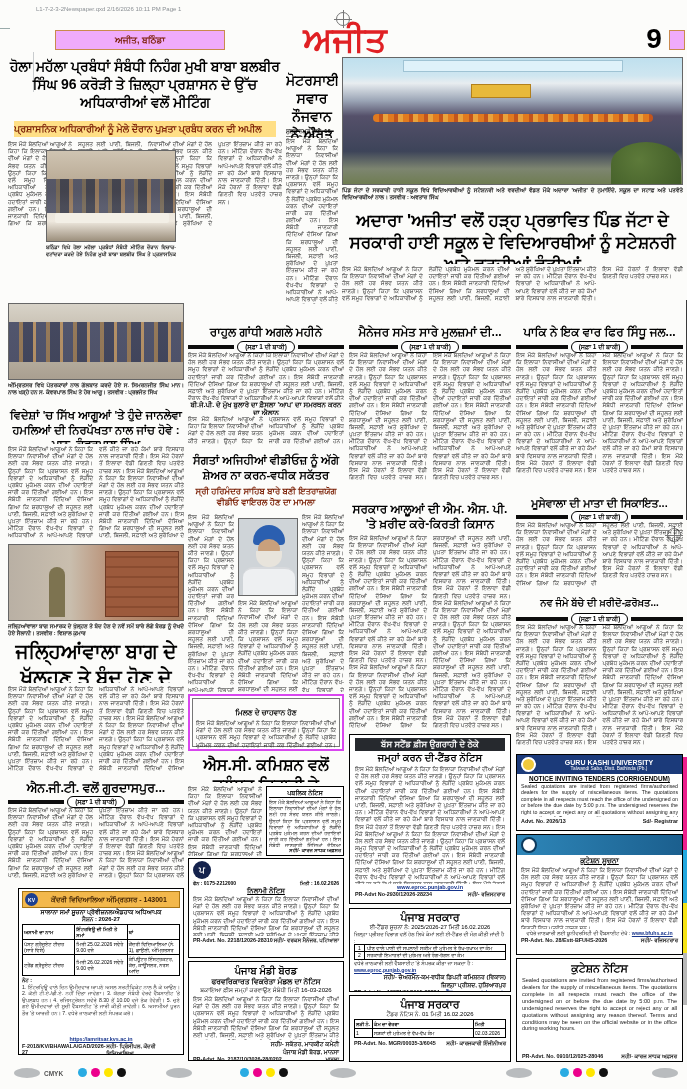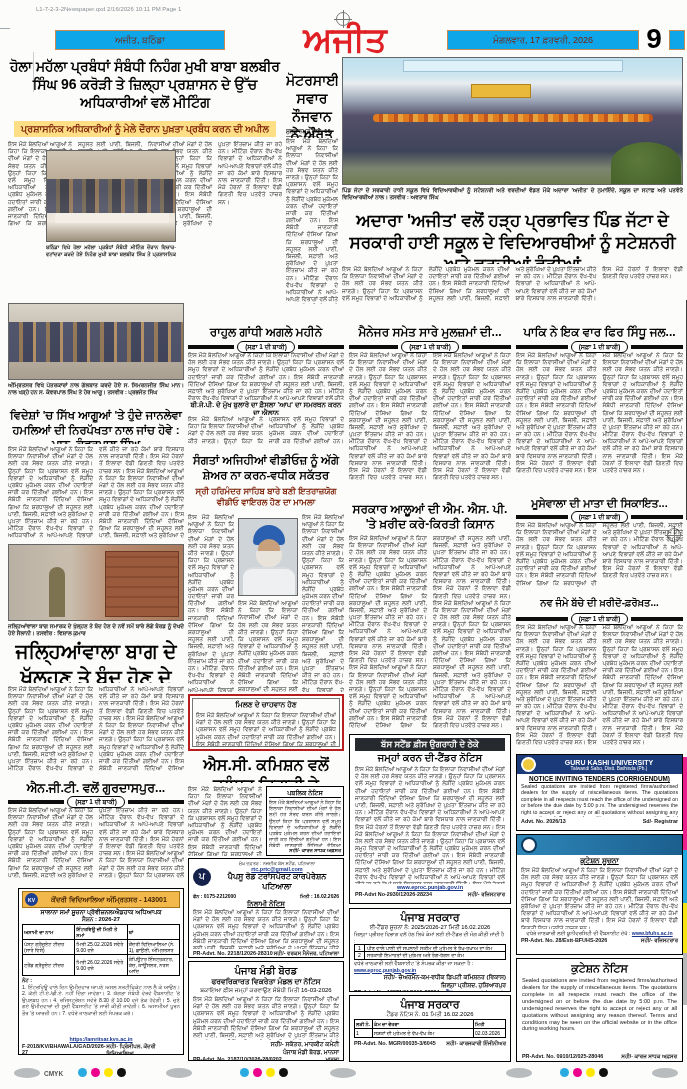--- a/index.html
+++ b/index.html
@@ -13,21 +13,21 @@
   .hl{font-weight:bold;color:#000;text-align:center;line-height:1.28;overflow:hidden}
   .cap{font-size:5.6px;font-weight:bold;color:#101010;line-height:1.3;overflow:hidden;text-align:justify}
   .pillrow{display:flex;align-items:center;gap:3px}
   .pillrow .bar{flex:1;height:4.5px;background:#0d0d0d}
   .pill{font-size:6.4px;font-weight:bold;border:1.3px solid #000;border-radius:9px;padding:0 7px;
         white-space:nowrap;line-height:1.5;background:#fff}
   .photo{border:1px solid #666;overflow:hidden}
   .adbox{border:1px solid #000;background:#fff;overflow:hidden}
   .adtitle{font-weight:bold;text-align:center;color:#000}
   .link{color:#16348c;text-decoration:underline;font-weight:bold}
-  .peach{background:#0ea5e9;border:1px solid #c98a4e;color:#7a1d04;font-weight:normal;
+  .peach{background:#f0abfc;border:1px solid #c98a4e;color:#7a1d04;font-weight:bold;
          display:flex;align-items:center;justify-content:center}
   .sign{text-align:right;font-size:6px;font-weight:bold;line-height:1.35;color:#111}
   .foot{display:flex;justify-content:space-between;font-size:5.4px;color:#111;font-weight:bold}
   .crosshair{width:14px;height:14px;border:1px solid #777;border-radius:50%;position:absolute}
   .crosshair:before{content:"";position:absolute;left:50%;top:-3px;bottom:-3px;width:1px;background:#777}
   .crosshair:after{content:"";position:absolute;top:50%;left:-3px;right:-3px;height:1px;background:#777}
   .dot{width:9px;height:9px;border-radius:50%;position:absolute}
   .ell{width:26px;height:10px;border-radius:50%;background:#b9bcbe;position:absolute}
   .tbl{border-collapse:collapse;width:100%;table-layout:fixed}
   .tbl td,.tbl th{border:1px solid #000;font-size:5px;line-height:1.2;padding:1px;text-align:left;font-weight:normal;overflow:hidden}
@@ -42,28 +42,25 @@
   <div class="crosshair" style="left:336px;top:12px"></div>
   <div class="crosshair" style="left:667px;top:528px"></div>
   <div class="abs" style="left:0;top:28px;width:10px;height:1px;background:#9aa">
   </div>
   <div class="abs" style="left:33px;top:52px;width:1px;height:40px;background:#c9ccce"></div>
 
   <div class="abs peach" style="left:55px;top:30px;width:170px;height:20px;font-size:9px">
       <span>ਅਜੀਤ, ਬਠਿੰਡਾ</span>
     </div>
   <div class="abs" style="left:270px;top:22px;width:150px;height:36px;text-align:center;font-size:34px;font-weight:bold;color:#e02024;line-height:1"><span>ਅਜੀਤ</span></div>
-  <div class="abs peach" style="left:447px;top:30px;width:192px;height:20px;font-size:9px">
-      <span>ਮੰਗਲਵਾਰ, 17 ਫ਼ਰਵਰੀ, 2026</span>
-    </div>
   <div class="abs" style="left:641px;top:24px;width:26px;height:30px;font-size:28px;font-weight:bold;color:#000;text-align:center;line-height:1.05"><span>9</span></div>
   <div class="abs peach" style="left:669px;top:30px;width:16px;height:20px"></div>
 
   <div class="abs hl" style="left:8px;top:58px;width:274px;height:60px;font-size:14px">ਹੋਲਾ ਮਹੱਲਾ ਪ੍ਰਬੰਧਾਂ ਸੰਬੰਧੀ ਨਿਹੰਗ ਮੁਖੀ ਬਾਬਾ ਬਲਬੀਰ ਸਿੰਘ 96 ਕਰੋੜੀ ਤੇ ਜ਼ਿਲ੍ਹਾ ਪ੍ਰਸ਼ਾਸਨ ਦੇ ਉੱਚ ਅਧਿਕਾਰੀਆਂ ਵਲੋਂ ਮੀਟਿੰਗ</div>
-  <div class="abs" style="left:14px;top:121px;width:262px;height:16px;background:#ffdf86;color:#7a1d04;font-size:9.5px;font-weight:bold;text-align:center;line-height:16px;overflow:hidden">ਪ੍ਰਸ਼ਾਸਨਿਕ ਅਧਿਕਾਰੀਆਂ ਨੂੰ ਮੇਲੇ ਦੌਰਾਨ ਪੁਖ਼ਤਾ ਪ੍ਰਬੰਧ ਕਰਨ ਦੀ ਅਪੀਲ</div>
+  <div class="abs" style="left:14px;top:121px;width:262px;height:16px;background:#ffdf86;color:#7a1d04;font-size:9.5px;font-weight:bold;text-align:left;line-height:16px;overflow:hidden">ਪ੍ਰਸ਼ਾਸਨਿਕ ਅਧਿਕਾਰੀਆਂ ਨੂੰ ਮੇਲੇ ਦੌਰਾਨ ਪੁਖ਼ਤਾ ਪ੍ਰਬੰਧ ਕਰਨ ਦੀ ਅਪੀਲ</div>
   <div class="abs bt cols4" style="left:8px;top:141px;width:274px;height:163px">ਇਸ ਮੌਕੇ ਬੋਲਦਿਆਂ ਆਗੂਆਂ ਨੇ ਕਿਹਾ ਕਿ ਇਲਾਕਾ ਨਿਵਾਸੀਆਂ ਦੀਆਂ ਮੰਗਾਂ ਦੇ ਹੱਲ ਲਈ ਹਰ ਸੰਭਵ ਯਤਨ ਕੀਤੇ ਜਾਣਗੇ। ਉਨ੍ਹਾਂ ਕਿਹਾ ਕਿ ਪ੍ਰਸ਼ਾਸਨ ਵਲੋਂ ਸਮੂਹ ਵਿਭਾਗਾਂ ਦੇ ਅਧਿਕਾਰੀਆਂ ਨੂੰ ਲੋੜੀਂਦੇ ਪ੍ਰਬੰਧ ਮੁਕੰਮਲ ਕਰਨ ਦੀਆਂ ਹਦਾਇਤਾਂ ਜਾਰੀ ਕਰ ਦਿੱਤੀਆਂ ਗਈਆਂ ਹਨ। ਇਸ ਸੰਬੰਧੀ ਜਾਣਕਾਰੀ ਦਿੰਦਿਆਂ ਦੱਸਿਆ ਗਿਆ ਕਿ ਸ਼ਰਧਾਲੂਆਂ ਦੀ ਸਹੂਲਤ ਲਈ ਪਾਣੀ, ਬਿਜਲੀ, ਸਫ਼ਾਈ ਅਤੇ ਸੁਰੱਖਿਆ ਦੇ ਪੁਖ਼ਤਾ ਇੰਤਜ਼ਾਮ ਕੀਤੇ ਜਾ ਰਹੇ ਹਨ। ਮੀਟਿੰਗ ਦੌਰਾਨ ਵੱਖ-ਵੱਖ ਵਿਭਾਗਾਂ ਦੇ ਅਧਿਕਾਰੀਆਂ ਨੇ ਆਪੋ-ਆਪਣੇ ਵਿਭਾਗਾਂ ਵਲੋਂ ਕੀਤੇ ਜਾ ਰਹੇ ਕੰਮਾਂ ਬਾਰੇ ਵਿਸਥਾਰ ਨਾਲ ਜਾਣਕਾਰੀ ਦਿੱਤੀ। ਇਸ ਮੌਕੇ ਹੋਰਨਾਂ ਤੋਂ ਇਲਾਵਾ ਵੱਡੀ ਗਿਣਤੀ ਵਿਚ ਪਤਵੰਤੇ ਹਾਜ਼ਰ ਸਨ। ਇਸ ਮੌਕੇ ਬੋਲਦਿਆਂ ਆਗੂਆਂ ਨੇ ਕਿਹਾ ਕਿ ਇਲਾਕਾ ਨਿਵਾਸੀਆਂ ਦੀਆਂ ਮੰਗਾਂ ਦੇ ਹੱਲ ਲਈ ਹਰ ਸੰਭਵ ਯਤਨ ਕੀਤੇ ਜਾਣਗੇ। ਉਨ੍ਹਾਂ ਕਿਹਾ ਕਿ ਪ੍ਰਸ਼ਾਸਨ ਵਲੋਂ ਸਮੂਹ ਵਿਭਾਗਾਂ ਦੇ ਅਧਿਕਾਰੀਆਂ ਨੂੰ ਲੋੜੀਂਦੇ ਪ੍ਰਬੰਧ ਮੁਕੰਮਲ ਕਰਨ ਦੀਆਂ ਹਦਾਇਤਾਂ ਜਾਰੀ ਕਰ ਦਿੱਤੀਆਂ ਗਈਆਂ ਹਨ। ਇਸ ਸੰਬੰਧੀ ਜਾਣਕਾਰੀ ਦਿੰਦਿਆਂ ਦੱਸਿਆ ਗਿਆ ਕਿ ਸ਼ਰਧਾਲੂਆਂ ਦੀ ਸਹੂਲਤ ਲਈ ਪਾਣੀ, ਬਿਜਲੀ, ਸਫ਼ਾਈ ਅਤੇ ਸੁਰੱਖਿਆ ਦੇ ਪੁਖ਼ਤਾ ਇੰਤਜ਼ਾਮ ਕੀਤੇ ਜਾ ਰਹੇ ਹਨ। ਮੀਟਿੰਗ ਦੌਰਾਨ ਵੱਖ-ਵੱਖ ਵਿਭਾਗਾਂ ਦੇ ਅਧਿਕਾਰੀਆਂ ਨੇ ਆਪੋ-ਆਪਣੇ ਵਿਭਾਗਾਂ ਵਲੋਂ ਕੀਤੇ ਜਾ ਰਹੇ ਕੰਮਾਂ ਬਾਰੇ ਵਿਸਥਾਰ ਨਾਲ ਜਾਣਕਾਰੀ ਦਿੱਤੀ। ਇਸ ਮੌਕੇ ਹੋਰਨਾਂ ਤੋਂ ਇਲਾਵਾ ਵੱਡੀ ਗਿਣਤੀ ਵਿਚ ਪਤਵੰਤੇ ਹਾਜ਼ਰ ਸਨ।</div>
   <div class="abs photo" style="left:46px;top:150px;width:130px;height:92px;background:
        linear-gradient(180deg,#cfc4b2 0%,#b3a38d 45%,#e8e2d6 62%,#efe9df 78%,#9c8f7c 100%)">
     <div class="abs" style="left:0;top:28px;width:130px;height:34px;opacity:.85;background:
          repeating-linear-gradient(90deg,#44485e 0 9px,#6a5d4c 9px 13px,#2f3242 13px 22px,#8d6f52 22px 26px)"></div>
     <div class="abs" style="left:8px;top:62px;width:114px;height:10px;background:#f3efe6;border-radius:2px"></div>
   </div>
   <div class="abs cap" style="left:46px;top:244px;width:130px;height:14px;font-size:5.2px">ਬਠਿੰਡਾ ਵਿਖੇ ਹੋਲਾ ਮਹੱਲਾ ਪ੍ਰਬੰਧਾਂ ਸੰਬੰਧੀ ਮੀਟਿੰਗ ਦੌਰਾਨ ਵਿਚਾਰ-ਵਟਾਂਦਰਾ ਕਰਦੇ ਹੋਏ ਨਿਹੰਗ ਮੁਖੀ ਬਾਬਾ ਬਲਬੀਰ ਸਿੰਘ ਤੇ ਪ੍ਰਸ਼ਾਸਨਿਕ ਅਧਿਕਾਰੀ।</div>
 
   <div class="abs hl" style="left:286px;top:72px;width:52px;height:66px;font-size:14px">ਮੋਟਰਸਾਈਕਲ ਸਵਾਰ ਨੌਜਵਾਨ ਨੇ ਔਰਤ 'ਤੇ ਤੇਜ਼ਾਬ ਸੁੱਟਿਆ</div>
@@ -162,42 +159,37 @@
   <div class="abs bt cols2" style="left:8px;top:686px;width:176px;height:92px">ਇਸ ਮੌਕੇ ਬੋਲਦਿਆਂ ਆਗੂਆਂ ਨੇ ਕਿਹਾ ਕਿ ਇਲਾਕਾ ਨਿਵਾਸੀਆਂ ਦੀਆਂ ਮੰਗਾਂ ਦੇ ਹੱਲ ਲਈ ਹਰ ਸੰਭਵ ਯਤਨ ਕੀਤੇ ਜਾਣਗੇ। ਉਨ੍ਹਾਂ ਕਿਹਾ ਕਿ ਪ੍ਰਸ਼ਾਸਨ ਵਲੋਂ ਸਮੂਹ ਵਿਭਾਗਾਂ ਦੇ ਅਧਿਕਾਰੀਆਂ ਨੂੰ ਲੋੜੀਂਦੇ ਪ੍ਰਬੰਧ ਮੁਕੰਮਲ ਕਰਨ ਦੀਆਂ ਹਦਾਇਤਾਂ ਜਾਰੀ ਕਰ ਦਿੱਤੀਆਂ ਗਈਆਂ ਹਨ। ਇਸ ਸੰਬੰਧੀ ਜਾਣਕਾਰੀ ਦਿੰਦਿਆਂ ਦੱਸਿਆ ਗਿਆ ਕਿ ਸ਼ਰਧਾਲੂਆਂ ਦੀ ਸਹੂਲਤ ਲਈ ਪਾਣੀ, ਬਿਜਲੀ, ਸਫ਼ਾਈ ਅਤੇ ਸੁਰੱਖਿਆ ਦੇ ਪੁਖ਼ਤਾ ਇੰਤਜ਼ਾਮ ਕੀਤੇ ਜਾ ਰਹੇ ਹਨ। ਮੀਟਿੰਗ ਦੌਰਾਨ ਵੱਖ-ਵੱਖ ਵਿਭਾਗਾਂ ਦੇ ਅਧਿਕਾਰੀਆਂ ਨੇ ਆਪੋ-ਆਪਣੇ ਵਿਭਾਗਾਂ ਵਲੋਂ ਕੀਤੇ ਜਾ ਰਹੇ ਕੰਮਾਂ ਬਾਰੇ ਵਿਸਥਾਰ ਨਾਲ ਜਾਣਕਾਰੀ ਦਿੱਤੀ। ਇਸ ਮੌਕੇ ਹੋਰਨਾਂ ਤੋਂ ਇਲਾਵਾ ਵੱਡੀ ਗਿਣਤੀ ਵਿਚ ਪਤਵੰਤੇ ਹਾਜ਼ਰ ਸਨ। ਇਸ ਮੌਕੇ ਬੋਲਦਿਆਂ ਆਗੂਆਂ ਨੇ ਕਿਹਾ ਕਿ ਇਲਾਕਾ ਨਿਵਾਸੀਆਂ ਦੀਆਂ ਮੰਗਾਂ ਦੇ ਹੱਲ ਲਈ ਹਰ ਸੰਭਵ ਯਤਨ ਕੀਤੇ ਜਾਣਗੇ। ਉਨ੍ਹਾਂ ਕਿਹਾ ਕਿ ਪ੍ਰਸ਼ਾਸਨ ਵਲੋਂ ਸਮੂਹ ਵਿਭਾਗਾਂ ਦੇ ਅਧਿਕਾਰੀਆਂ ਨੂੰ ਲੋੜੀਂਦੇ ਪ੍ਰਬੰਧ ਮੁਕੰਮਲ ਕਰਨ ਦੀਆਂ ਹਦਾਇਤਾਂ ਜਾਰੀ ਕਰ ਦਿੱਤੀਆਂ ਗਈਆਂ ਹਨ। ਇਸ ਸੰਬੰਧੀ ਜਾਣਕਾਰੀ ਦਿੰਦਿਆਂ ਦੱਸਿਆ ਗਿਆ ਕਿ ਸ਼ਰਧਾਲੂਆਂ ਦੀ ਸਹੂਲਤ ਲਈ ਪਾਣੀ, ਬਿਜਲੀ, ਸਫ਼ਾਈ ਅਤੇ ਸੁਰੱਖਿਆ ਦੇ ਪੁਖ਼ਤਾ ਇੰਤਜ਼ਾਮ ਕੀਤੇ ਜਾ ਰਹੇ ਹਨ। ਮੀਟਿੰਗ ਦੌਰਾਨ ਵੱਖ-ਵੱਖ ਵਿਭਾਗਾਂ ਦੇ ਅਧਿਕਾਰੀਆਂ ਨੇ ਆਪੋ-ਆਪਣੇ ਵਿਭਾਗਾਂ ਵਲੋਂ ਕੀਤੇ ਜਾ ਰਹੇ ਕੰਮਾਂ ਬਾਰੇ ਵਿਸਥਾਰ ਨਾਲ ਜਾਣਕਾਰੀ ਦਿੱਤੀ। ਇਸ ਮੌਕੇ ਹੋਰਨਾਂ ਤੋਂ ਇਲਾਵਾ ਵੱਡੀ ਗਿਣਤੀ ਵਿਚ ਪਤਵੰਤੇ ਹਾਜ਼ਰ ਸਨ।</div>
 
   <div class="abs hl" style="left:8px;top:780px;width:176px;height:15px;font-size:12.5px">ਐਨ.ਜੀ.ਟੀ. ਵਲੋਂ ਗੁਰਦਾਸਪੁਰ...</div>
   <div class="abs pillrow" style="left:8px;top:796px;width:176px">
     <span class="bar"></span>
       <span class="pill">(ਸਫ਼ਾ 1 ਦੀ ਬਾਕੀ)</span>
       <span class="bar"></span>
   </div>
   <div class="abs bt cols2" style="left:8px;top:807px;width:176px;height:78px">ਇਸ ਮੌਕੇ ਬੋਲਦਿਆਂ ਆਗੂਆਂ ਨੇ ਕਿਹਾ ਕਿ ਇਲਾਕਾ ਨਿਵਾਸੀਆਂ ਦੀਆਂ ਮੰਗਾਂ ਦੇ ਹੱਲ ਲਈ ਹਰ ਸੰਭਵ ਯਤਨ ਕੀਤੇ ਜਾਣਗੇ। ਉਨ੍ਹਾਂ ਕਿਹਾ ਕਿ ਪ੍ਰਸ਼ਾਸਨ ਵਲੋਂ ਸਮੂਹ ਵਿਭਾਗਾਂ ਦੇ ਅਧਿਕਾਰੀਆਂ ਨੂੰ ਲੋੜੀਂਦੇ ਪ੍ਰਬੰਧ ਮੁਕੰਮਲ ਕਰਨ ਦੀਆਂ ਹਦਾਇਤਾਂ ਜਾਰੀ ਕਰ ਦਿੱਤੀਆਂ ਗਈਆਂ ਹਨ। ਇਸ ਸੰਬੰਧੀ ਜਾਣਕਾਰੀ ਦਿੰਦਿਆਂ ਦੱਸਿਆ ਗਿਆ ਕਿ ਸ਼ਰਧਾਲੂਆਂ ਦੀ ਸਹੂਲਤ ਲਈ ਪਾਣੀ, ਬਿਜਲੀ, ਸਫ਼ਾਈ ਅਤੇ ਸੁਰੱਖਿਆ ਦੇ ਪੁਖ਼ਤਾ ਇੰਤਜ਼ਾਮ ਕੀਤੇ ਜਾ ਰਹੇ ਹਨ। ਮੀਟਿੰਗ ਦੌਰਾਨ ਵੱਖ-ਵੱਖ ਵਿਭਾਗਾਂ ਦੇ ਅਧਿਕਾਰੀਆਂ ਨੇ ਆਪੋ-ਆਪਣੇ ਵਿਭਾਗਾਂ ਵਲੋਂ ਕੀਤੇ ਜਾ ਰਹੇ ਕੰਮਾਂ ਬਾਰੇ ਵਿਸਥਾਰ ਨਾਲ ਜਾਣਕਾਰੀ ਦਿੱਤੀ। ਇਸ ਮੌਕੇ ਹੋਰਨਾਂ ਤੋਂ ਇਲਾਵਾ ਵੱਡੀ ਗਿਣਤੀ ਵਿਚ ਪਤਵੰਤੇ ਹਾਜ਼ਰ ਸਨ। ਇਸ ਮੌਕੇ ਬੋਲਦਿਆਂ ਆਗੂਆਂ ਨੇ ਕਿਹਾ ਕਿ ਇਲਾਕਾ ਨਿਵਾਸੀਆਂ ਦੀਆਂ ਮੰਗਾਂ ਦੇ ਹੱਲ ਲਈ ਹਰ ਸੰਭਵ ਯਤਨ ਕੀਤੇ ਜਾਣਗੇ। ਉਨ੍ਹਾਂ ਕਿਹਾ ਕਿ ਪ੍ਰਸ਼ਾਸਨ ਵਲੋਂ ਸਮੂਹ ਵਿਭਾਗਾਂ ਦੇ ਅਧਿਕਾਰੀਆਂ ਨੂੰ ਲੋੜੀਂਦੇ ਪ੍ਰਬੰਧ ਮੁਕੰਮਲ ਕਰਨ ਦੀਆਂ ਹਦਾਇਤਾਂ ਜਾਰੀ ਕਰ ਦਿੱਤੀਆਂ ਗਈਆਂ ਹਨ। ਇਸ ਸੰਬੰਧੀ ਜਾਣਕਾਰੀ ਦਿੰਦਿਆਂ ਦੱਸਿਆ ਗਿਆ ਕਿ ਸ਼ਰਧਾਲੂਆਂ ਦੀ ਸਹੂਲਤ ਲਈ ਪਾਣੀ, ਬਿਜਲੀ, ਸਫ਼ਾਈ ਅਤੇ ਸੁਰੱਖਿਆ ਦੇ ਪੁਖ਼ਤਾ ਇੰਤਜ਼ਾਮ ਕੀਤੇ ਜਾ ਰਹੇ ਹਨ। ਮੀਟਿੰਗ ਦੌਰਾਨ ਵੱਖ-ਵੱਖ ਵਿਭਾਗਾਂ ਦੇ ਅਧਿਕਾਰੀਆਂ ਨੇ ਆਪੋ-ਆਪਣੇ ਵਿਭਾਗਾਂ ਵਲੋਂ ਕੀਤੇ ਜਾ ਰਹੇ ਕੰਮਾਂ ਬਾਰੇ ਵਿਸਥਾਰ ਨਾਲ ਜਾਣਕਾਰੀ ਦਿੱਤੀ। ਇਸ ਮੌਕੇ ਹੋਰਨਾਂ ਤੋਂ ਇਲਾਵਾ ਵੱਡੀ ਗਿਣਤੀ ਵਿਚ ਪਤਵੰਤੇ ਹਾਜ਼ਰ ਸਨ।</div>
 
-  <div class="abs" style="left:188px;top:694px;width:156px;height:57px;border:2px solid #b91c1c;box-shadow:inset 0 0 0 2px #fff,inset 0 0 0 3px #777;padding:4px 6px;overflow:hidden">
+  <div class="abs" style="left:188px;top:694px;width:156px;height:57px;border:2px solid #d946ef;box-shadow:inset 0 0 0 2px #fff,inset 0 0 0 3px #777;padding:12px 6px;overflow:hidden">
     <div style="font-size:7.5px;font-weight:bold;text-align:center">ਮਿਲਣ ਦੇ ਚਾਹਵਾਨ ਹੋਣ</div>
     <div class="bt" style="height:36px;margin-top:2px">ਇਸ ਮੌਕੇ ਬੋਲਦਿਆਂ ਆਗੂਆਂ ਨੇ ਕਿਹਾ ਕਿ ਇਲਾਕਾ ਨਿਵਾਸੀਆਂ ਦੀਆਂ ਮੰਗਾਂ ਦੇ ਹੱਲ ਲਈ ਹਰ ਸੰਭਵ ਯਤਨ ਕੀਤੇ ਜਾਣਗੇ। ਉਨ੍ਹਾਂ ਕਿਹਾ ਕਿ ਪ੍ਰਸ਼ਾਸਨ ਵਲੋਂ ਸਮੂਹ ਵਿਭਾਗਾਂ ਦੇ ਅਧਿਕਾਰੀਆਂ ਨੂੰ ਲੋੜੀਂਦੇ ਪ੍ਰਬੰਧ ਮੁਕੰਮਲ ਕਰਨ ਦੀਆਂ ਹਦਾਇਤਾਂ ਜਾਰੀ ਕਰ ਦਿੱਤੀਆਂ ਗਈਆਂ ਹਨ। ਇਸ ਸੰਬੰਧੀ ਜਾਣਕਾਰੀ ਦਿੰਦਿਆਂ ਦੱਸਿਆ ਗਿਆ ਕਿ ਸ਼ਰਧਾਲੂਆਂ ਦੀ ਸਹੂਲਤ ਲਈ ਪਾਣੀ, ਬਿਜਲੀ, ਸਫ਼ਾਈ ਅਤੇ ਸੁਰੱਖਿਆ ਦੇ ਪੁਖ਼ਤਾ ਇੰਤਜ਼ਾਮ ਕੀਤੇ ਜਾ ਰਹੇ ਹਨ। ਮੀਟਿੰਗ ਦੌਰਾਨ ਵੱਖ-ਵੱਖ ਵਿਭਾਗਾਂ ਦੇ ਅਧਿਕਾਰੀਆਂ ਨੇ ਆਪੋ-ਆਪਣੇ ਵਿਭਾਗਾਂ ਵਲੋਂ ਕੀਤੇ ਜਾ ਰਹੇ ਕੰਮਾਂ ਬਾਰੇ ਵਿਸਥਾਰ ਨਾਲ ਜਾਣਕਾਰੀ ਦਿੱਤੀ। ਇਸ ਮੌਕੇ ਹੋਰਨਾਂ ਤੋਂ ਇਲਾਵਾ ਵੱਡੀ ਗਿਣਤੀ ਵਿਚ ਪਤਵੰਤੇ ਹਾਜ਼ਰ ਸਨ।</div>
   </div>
 
   <div class="abs hl" style="left:188px;top:755px;width:156px;height:28px;font-size:16px">ਐਸ.ਸੀ. ਕਮਿਸ਼ਨ ਵਲੋਂ ਜਲੰਧਰ ਦਿਹਾਤੀ ਦੇ ਐਸ.ਐਸ.ਪੀ. ਤੋਂ ਰਿਪੋਰਟ ਤਲਬ</div>
   <div class="abs bt" style="left:188px;top:786px;width:74px;height:70px">ਇਸ ਮੌਕੇ ਬੋਲਦਿਆਂ ਆਗੂਆਂ ਨੇ ਕਿਹਾ ਕਿ ਇਲਾਕਾ ਨਿਵਾਸੀਆਂ ਦੀਆਂ ਮੰਗਾਂ ਦੇ ਹੱਲ ਲਈ ਹਰ ਸੰਭਵ ਯਤਨ ਕੀਤੇ ਜਾਣਗੇ। ਉਨ੍ਹਾਂ ਕਿਹਾ ਕਿ ਪ੍ਰਸ਼ਾਸਨ ਵਲੋਂ ਸਮੂਹ ਵਿਭਾਗਾਂ ਦੇ ਅਧਿਕਾਰੀਆਂ ਨੂੰ ਲੋੜੀਂਦੇ ਪ੍ਰਬੰਧ ਮੁਕੰਮਲ ਕਰਨ ਦੀਆਂ ਹਦਾਇਤਾਂ ਜਾਰੀ ਕਰ ਦਿੱਤੀਆਂ ਗਈਆਂ ਹਨ। ਇਸ ਸੰਬੰਧੀ ਜਾਣਕਾਰੀ ਦਿੰਦਿਆਂ ਦੱਸਿਆ ਗਿਆ ਕਿ ਸ਼ਰਧਾਲੂਆਂ ਦੀ ਸਹੂਲਤ ਲਈ ਪਾਣੀ, ਬਿਜਲੀ, ਸਫ਼ਾਈ ਅਤੇ ਸੁਰੱਖਿਆ ਦੇ ਪੁਖ਼ਤਾ ਇੰਤਜ਼ਾਮ ਕੀਤੇ ਜਾ ਰਹੇ ਹਨ। ਮੀਟਿੰਗ ਦੌਰਾਨ ਵੱਖ-ਵੱਖ ਵਿਭਾਗਾਂ ਦੇ ਅਧਿਕਾਰੀਆਂ ਨੇ ਆਪੋ-ਆਪਣੇ ਵਿਭਾਗਾਂ ਵਲੋਂ ਕੀਤੇ ਜਾ ਰਹੇ ਕੰਮਾਂ ਬਾਰੇ ਵਿਸਥਾਰ ਨਾਲ ਜਾਣਕਾਰੀ ਦਿੱਤੀ। ਇਸ ਮੌਕੇ ਹੋਰਨਾਂ ਤੋਂ ਇਲਾਵਾ ਵੱਡੀ ਗਿਣਤੀ ਵਿਚ ਪਤਵੰਤੇ ਹਾਜ਼ਰ ਸਨ।</div>
 
   <div class="abs adbox" style="left:266px;top:786px;width:78px;height:70px;padding:2px">
     <div class="adtitle" style="font-size:6.5px;border-bottom:1px solid #000">ਪਬਲਿਕ ਨੋਟਿਸ</div>
     <div class="bt" style="height:48px;font-size:5px;margin-top:1px">ਇਸ ਮੌਕੇ ਬੋਲਦਿਆਂ ਆਗੂਆਂ ਨੇ ਕਿਹਾ ਕਿ ਇਲਾਕਾ ਨਿਵਾਸੀਆਂ ਦੀਆਂ ਮੰਗਾਂ ਦੇ ਹੱਲ ਲਈ ਹਰ ਸੰਭਵ ਯਤਨ ਕੀਤੇ ਜਾਣਗੇ। ਉਨ੍ਹਾਂ ਕਿਹਾ ਕਿ ਪ੍ਰਸ਼ਾਸਨ ਵਲੋਂ ਸਮੂਹ ਵਿਭਾਗਾਂ ਦੇ ਅਧਿਕਾਰੀਆਂ ਨੂੰ ਲੋੜੀਂਦੇ ਪ੍ਰਬੰਧ ਮੁਕੰਮਲ ਕਰਨ ਦੀਆਂ ਹਦਾਇਤਾਂ ਜਾਰੀ ਕਰ ਦਿੱਤੀਆਂ ਗਈਆਂ ਹਨ। ਇਸ ਸੰਬੰਧੀ ਜਾਣਕਾਰੀ ਦਿੰਦਿਆਂ ਦੱਸਿਆ ਗਿਆ ਕਿ ਸ਼ਰਧਾਲੂਆਂ ਦੀ ਸਹੂਲਤ ਲਈ ਪਾਣੀ, ਬਿਜਲੀ, ਸਫ਼ਾਈ ਅਤੇ ਸੁਰੱਖਿਆ ਦੇ ਪੁਖ਼ਤਾ ਇੰਤਜ਼ਾਮ ਕੀਤੇ ਜਾ ਰਹੇ ਹਨ। ਮੀਟਿੰਗ ਦੌਰਾਨ ਵੱਖ-ਵੱਖ ਵਿਭਾਗਾਂ ਦੇ ਅਧਿਕਾਰੀਆਂ ਨੇ ਆਪੋ-ਆਪਣੇ ਵਿਭਾਗਾਂ ਵਲੋਂ ਕੀਤੇ ਜਾ ਰਹੇ ਕੰਮਾਂ ਬਾਰੇ ਵਿਸਥਾਰ ਨਾਲ ਜਾਣਕਾਰੀ ਦਿੱਤੀ। ਇਸ ਮੌਕੇ ਹੋਰਨਾਂ ਤੋਂ ਇਲਾਵਾ ਵੱਡੀ ਗਿਣਤੀ ਵਿਚ ਪਤਵੰਤੇ ਹਾਜ਼ਰ ਸਨ।</div>
     <div style="font-size:5px;font-weight:bold;text-align:right">ਸਹੀ/- ਕਾਰਜ ਸਾਧਕ ਅਫ਼ਸਰ</div>
   </div>
 
   <div class="abs adbox" style="left:188px;top:858px;width:156px;height:100px;padding:2px 4px">
     <div style="display:flex;gap:4px;align-items:center">
       <div style="width:18px;height:18px;border-radius:50%;background:#14224c;color:#fff;font-size:9px;font-weight:bold;display:flex;align-items:center;justify-content:center;flex:0 0 auto">ਪ</div>
-      <div style="flex:1;text-align:center">
-        <div style="font-size:4.8px;color:#222">ਮੁੱਖ ਦਫ਼ਤਰ : ਨਜ਼ਦੀਕ ਬੱਸ ਸਟੈਂਡ, ਪਟਿਆਲਾ</div>
-        <div class="link" style="font-size:5.5px">rtc.prtc@gmail.com</div>
-        <div style="font-size:8px;font-weight:bold">ਪੈਪਸੂ ਰੋਡ ਟਰਾਂਸਪੋਰਟ ਕਾਰਪੋਰੇਸ਼ਨ ਪਟਿਆਲਾ</div>
-      </div>
     </div>
     <div style="display:flex;justify-content:space-between;font-size:5px;font-weight:bold;margin-top:1px">
       <span>ਫੋਨ : 0175-2212000</span>
       <span>ਮਿਤੀ : 16.02.2026</span>
     </div>
     <div style="font-size:7px;font-weight:bold;text-align:center;text-decoration:underline">ਨਿਲਾਮੀ ਨੋਟਿਸ</div>
     <div class="bt" style="height:40px;margin-top:1px">ਇਸ ਮੌਕੇ ਬੋਲਦਿਆਂ ਆਗੂਆਂ ਨੇ ਕਿਹਾ ਕਿ ਇਲਾਕਾ ਨਿਵਾਸੀਆਂ ਦੀਆਂ ਮੰਗਾਂ ਦੇ ਹੱਲ ਲਈ ਹਰ ਸੰਭਵ ਯਤਨ ਕੀਤੇ ਜਾਣਗੇ। ਉਨ੍ਹਾਂ ਕਿਹਾ ਕਿ ਪ੍ਰਸ਼ਾਸਨ ਵਲੋਂ ਸਮੂਹ ਵਿਭਾਗਾਂ ਦੇ ਅਧਿਕਾਰੀਆਂ ਨੂੰ ਲੋੜੀਂਦੇ ਪ੍ਰਬੰਧ ਮੁਕੰਮਲ ਕਰਨ ਦੀਆਂ ਹਦਾਇਤਾਂ ਜਾਰੀ ਕਰ ਦਿੱਤੀਆਂ ਗਈਆਂ ਹਨ। ਇਸ ਸੰਬੰਧੀ ਜਾਣਕਾਰੀ ਦਿੰਦਿਆਂ ਦੱਸਿਆ ਗਿਆ ਕਿ ਸ਼ਰਧਾਲੂਆਂ ਦੀ ਸਹੂਲਤ ਲਈ ਪਾਣੀ, ਬਿਜਲੀ, ਸਫ਼ਾਈ ਅਤੇ ਸੁਰੱਖਿਆ ਦੇ ਪੁਖ਼ਤਾ ਇੰਤਜ਼ਾਮ ਕੀਤੇ ਜਾ ਰਹੇ ਹਨ। ਮੀਟਿੰਗ ਦੌਰਾਨ ਵੱਖ-ਵੱਖ ਵਿਭਾਗਾਂ ਦੇ ਅਧਿਕਾਰੀਆਂ ਨੇ ਆਪੋ-ਆਪਣੇ ਵਿਭਾਗਾਂ ਵਲੋਂ ਕੀਤੇ ਜਾ ਰਹੇ ਕੰਮਾਂ ਬਾਰੇ ਵਿਸਥਾਰ ਨਾਲ ਜਾਣਕਾਰੀ ਦਿੱਤੀ। ਇਸ ਮੌਕੇ ਹੋਰਨਾਂ ਤੋਂ ਇਲਾਵਾ ਵੱਡੀ ਗਿਣਤੀ ਵਿਚ ਪਤਵੰਤੇ ਹਾਜ਼ਰ ਸਨ।</div>
     <div class="foot" style="margin-top:1px">
       <span>PR-Advt. No. 2218/12026-28310</span>
       <span>ਸਹੀ/- ਵਰਕਸ ਮੈਨੇਜਰ, ਪਟਿਆਲਾ</span>

